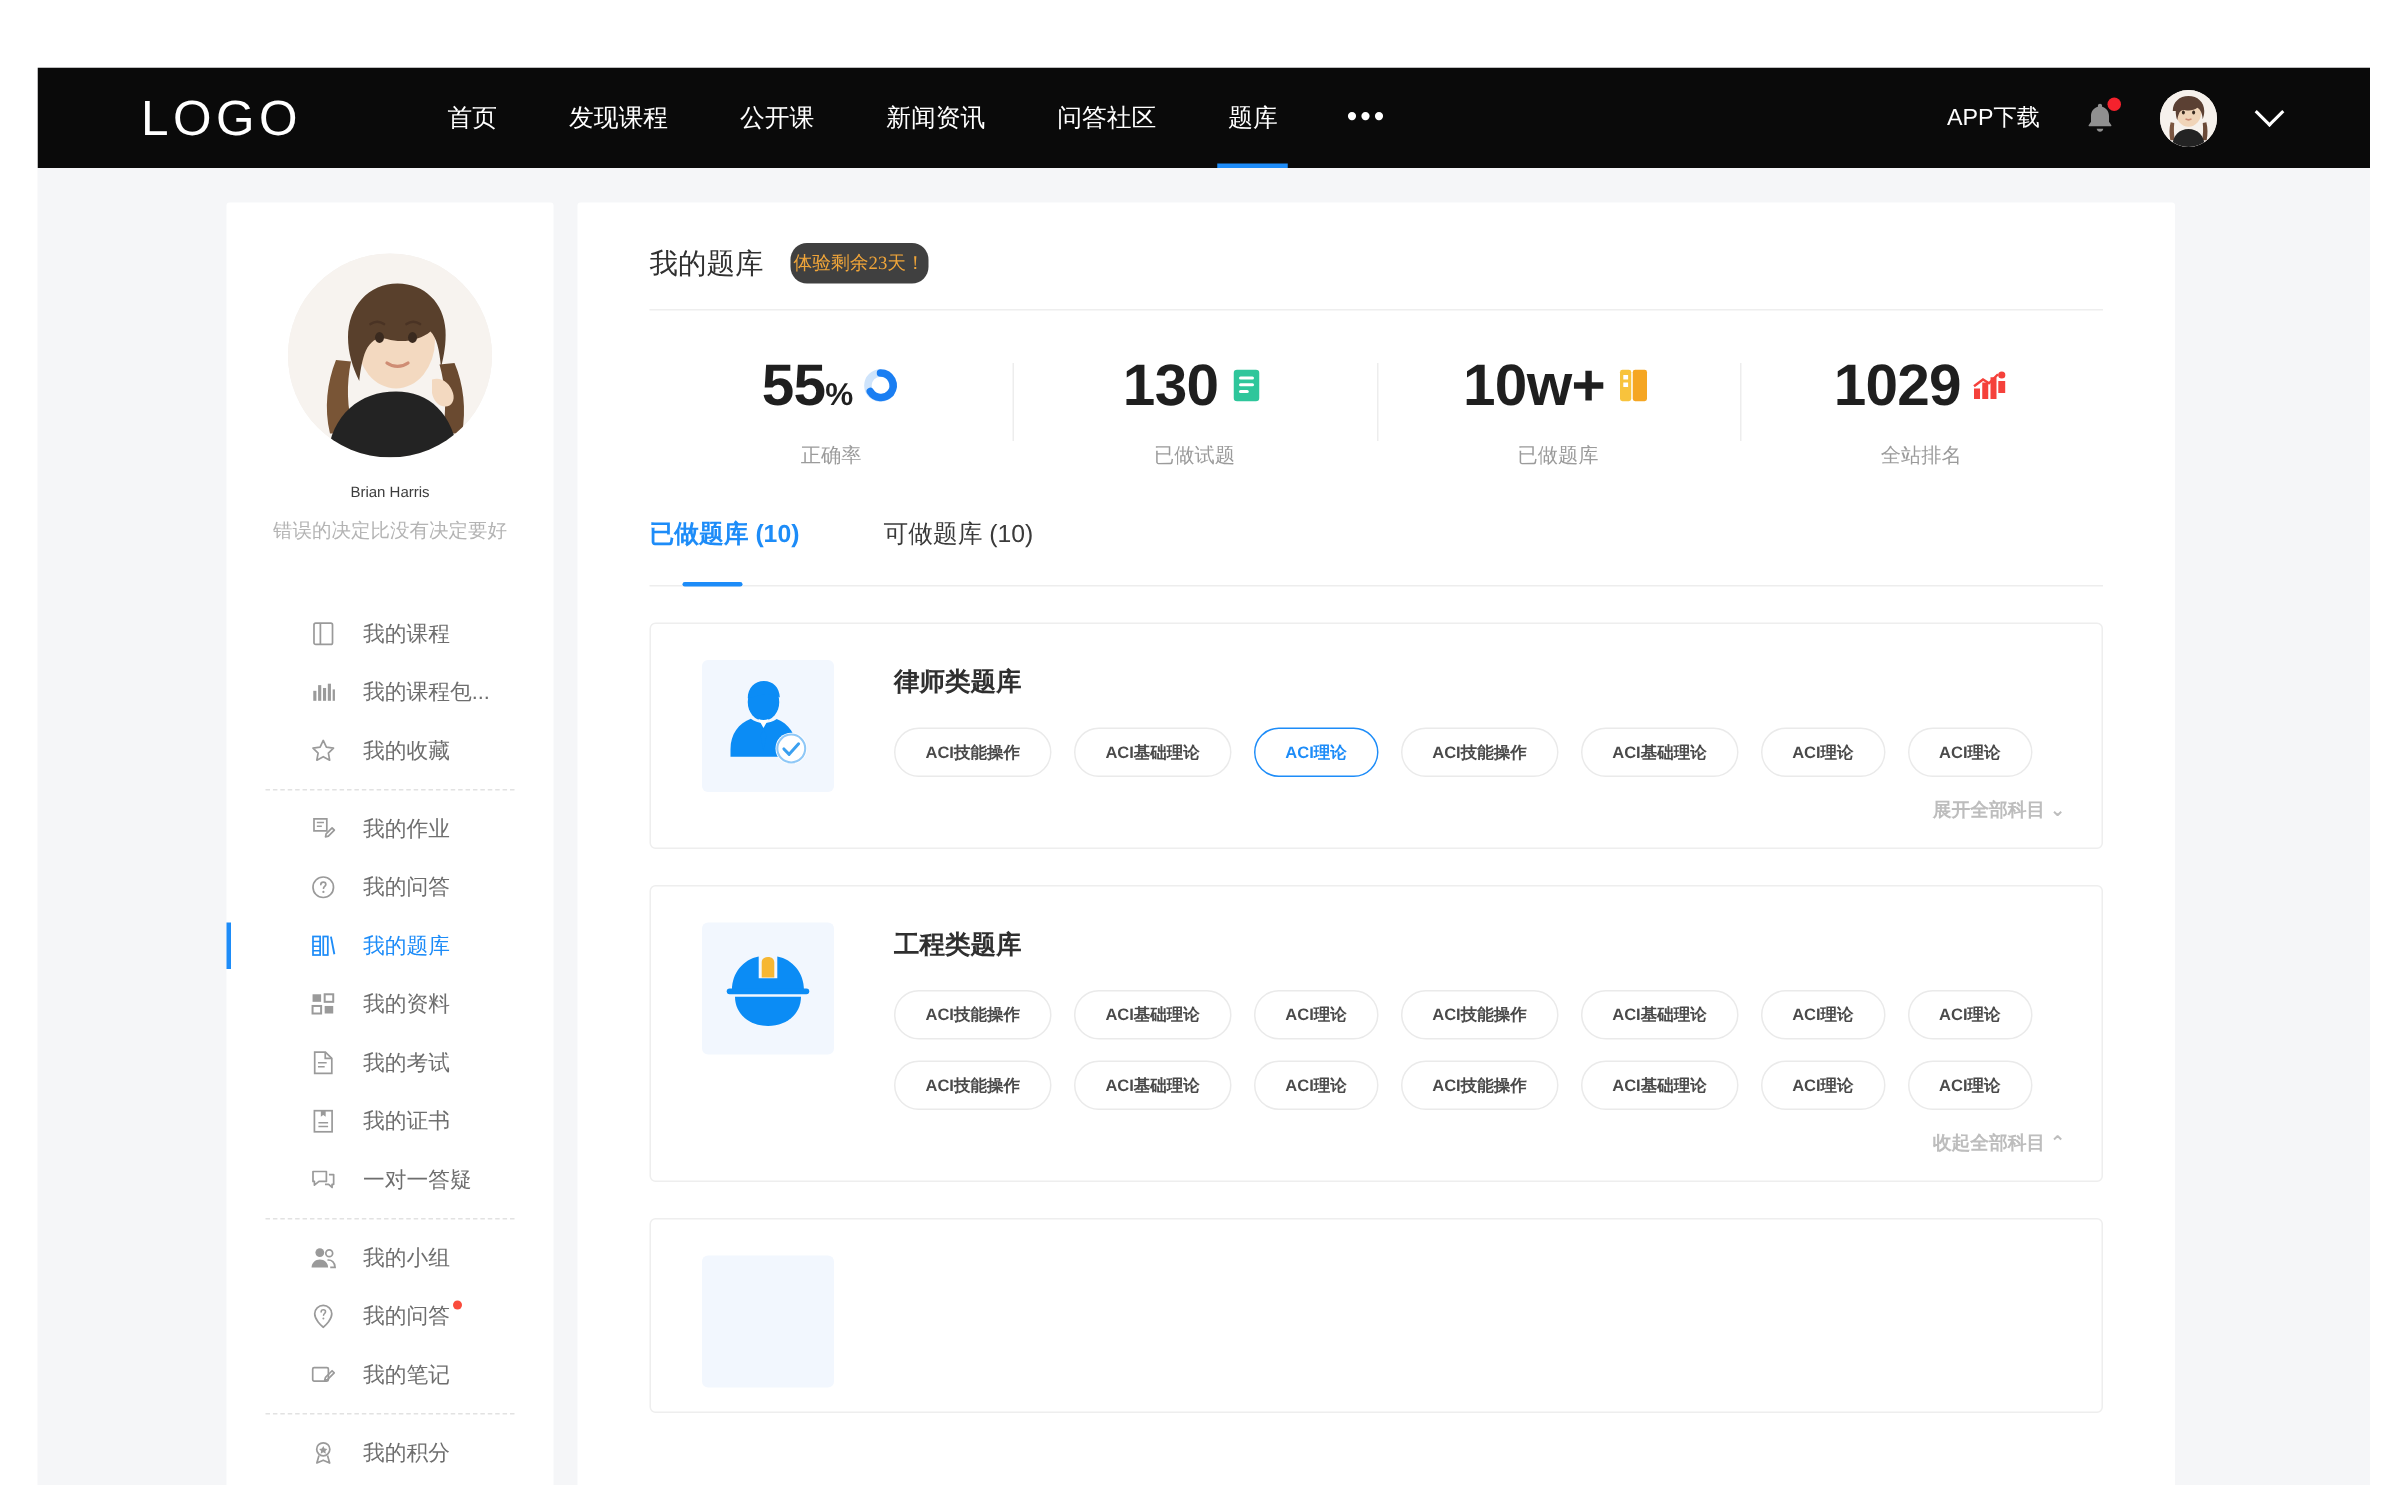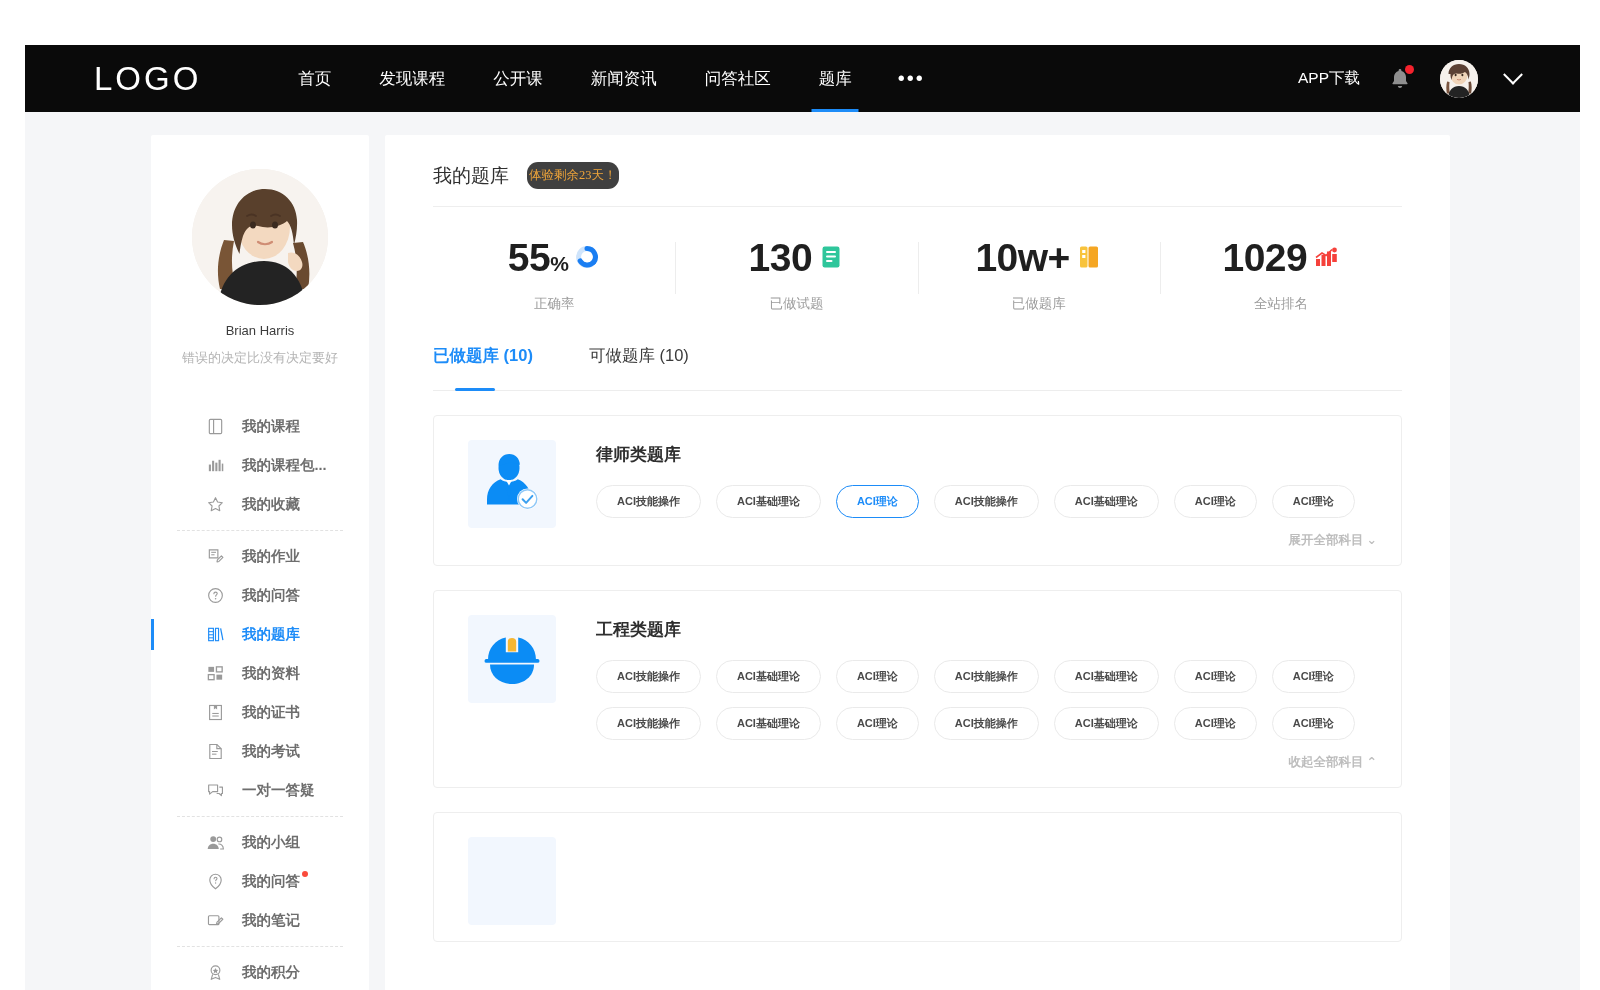--- a/index.html
+++ b/index.html
@@ -113,24 +113,24 @@
   }
   .profile { text-align: center; }
   .avatar-big {
     width: 136px; height: 136px;
     border-radius: 50%;
     margin: 0 auto 18px auto;
     background: #f3efeb;
     overflow: hidden;
     position: relative;
   }
-  .user-name { font-size: 13px; color: #3c3c3c; margin-bottom: 11px; }
+  .user-name { font-size: 10px; color: #3c3c3c; margin-bottom: 11px; }
   .user-motto { font-size: 13px; color: #b4b4b4; margin-bottom: 40px; }
 
-  .menu { padding: 0 18px; font-weight: bold; }
+  .menu { padding: 0 18px; }
   .menu-item {
     display: flex;
     align-items: center;
     height: 39px;
     padding-left: 36px;
     color: #6e6e6e;
     font-size: 14.5px;
     cursor: pointer;
     position: relative;
   }
@@ -427,38 +427,38 @@
                 <rect x="11" y="3" width="6" height="5.3" fill="none" stroke="#9a9a9a" stroke-width="1.4"></rect>
                 <rect x="2.5" y="11.2" width="6" height="5.3" fill="none" stroke="#9a9a9a" stroke-width="1.4"></rect>
                 <rect x="11" y="11.2" width="6" height="5.3" fill="#9a9a9a"></rect>
               </svg>
             </span>
             <span>我的资料</span>
           </div>
           <div class="menu-item">
             <span class="mi-icon">
               <svg width="19" height="19" viewBox="0 0 20 20">
+                <path d="M4 2.6h7.5L16 7v10.4H4z" fill="none" stroke="#9a9a9a" stroke-width="1.2"></path>
+                <path d="M11.4 2.6V7H16" fill="none" stroke="#9a9a9a" stroke-width="1.2"></path>
+                <line x1="6.3" y1="10" x2="12.4" y2="10" stroke="#9a9a9a" stroke-width="1.1"></line>
+                <line x1="6.3" y1="12.8" x2="11" y2="12.8" stroke="#9a9a9a" stroke-width="1.1"></line>
+              </svg>
+            </span>
+            <span>我的考试</span>
+          </div>
+          <div class="menu-item">
+            <span class="mi-icon">
+              <svg width="19" height="19" viewBox="0 0 20 20">
                 <rect x="3.8" y="2.6" width="12.4" height="14.8" fill="none" stroke="#9a9a9a" stroke-width="1.2"></rect>
                 <path d="M8.3 2.6h3.4v4.2l-1.7-1.2-1.7 1.2z" fill="#9a9a9a"></path>
                 <line x1="6.6" y1="11" x2="13.4" y2="11" stroke="#9a9a9a" stroke-width="1.1"></line>
                 <line x1="6.6" y1="13.7" x2="13.4" y2="13.7" stroke="#9a9a9a" stroke-width="1.1"></line>
               </svg>
             </span>
             <span>我的证书</span>
-          </div>
-          <div class="menu-item">
-            <span class="mi-icon">
-              <svg width="19" height="19" viewBox="0 0 20 20">
-                <path d="M4 2.6h7.5L16 7v10.4H4z" fill="none" stroke="#9a9a9a" stroke-width="1.2"></path>
-                <path d="M11.4 2.6V7H16" fill="none" stroke="#9a9a9a" stroke-width="1.2"></path>
-                <line x1="6.3" y1="10" x2="12.4" y2="10" stroke="#9a9a9a" stroke-width="1.1"></line>
-                <line x1="6.3" y1="12.8" x2="11" y2="12.8" stroke="#9a9a9a" stroke-width="1.1"></line>
-              </svg>
-            </span>
-            <span>我的考试</span>
           </div>
           <div class="menu-item">
             <span class="mi-icon">
               <svg width="19" height="19" viewBox="0 0 20 20">
                 <path d="M2.8 4.2h9.4v7H7l-3.2 2.6v-2.6H2.8z" fill="none" stroke="#9a9a9a" stroke-width="1.2" stroke-linejoin="round"></path>
                 <path d="M14 6.4h3.3v6.8h-1.1v2.2l-2.4-2.2h-2.6" fill="none" stroke="#9a9a9a" stroke-width="1.2" stroke-linejoin="round"></path>
               </svg>
             </span>
             <span>一对一答疑</span>
           </div>

